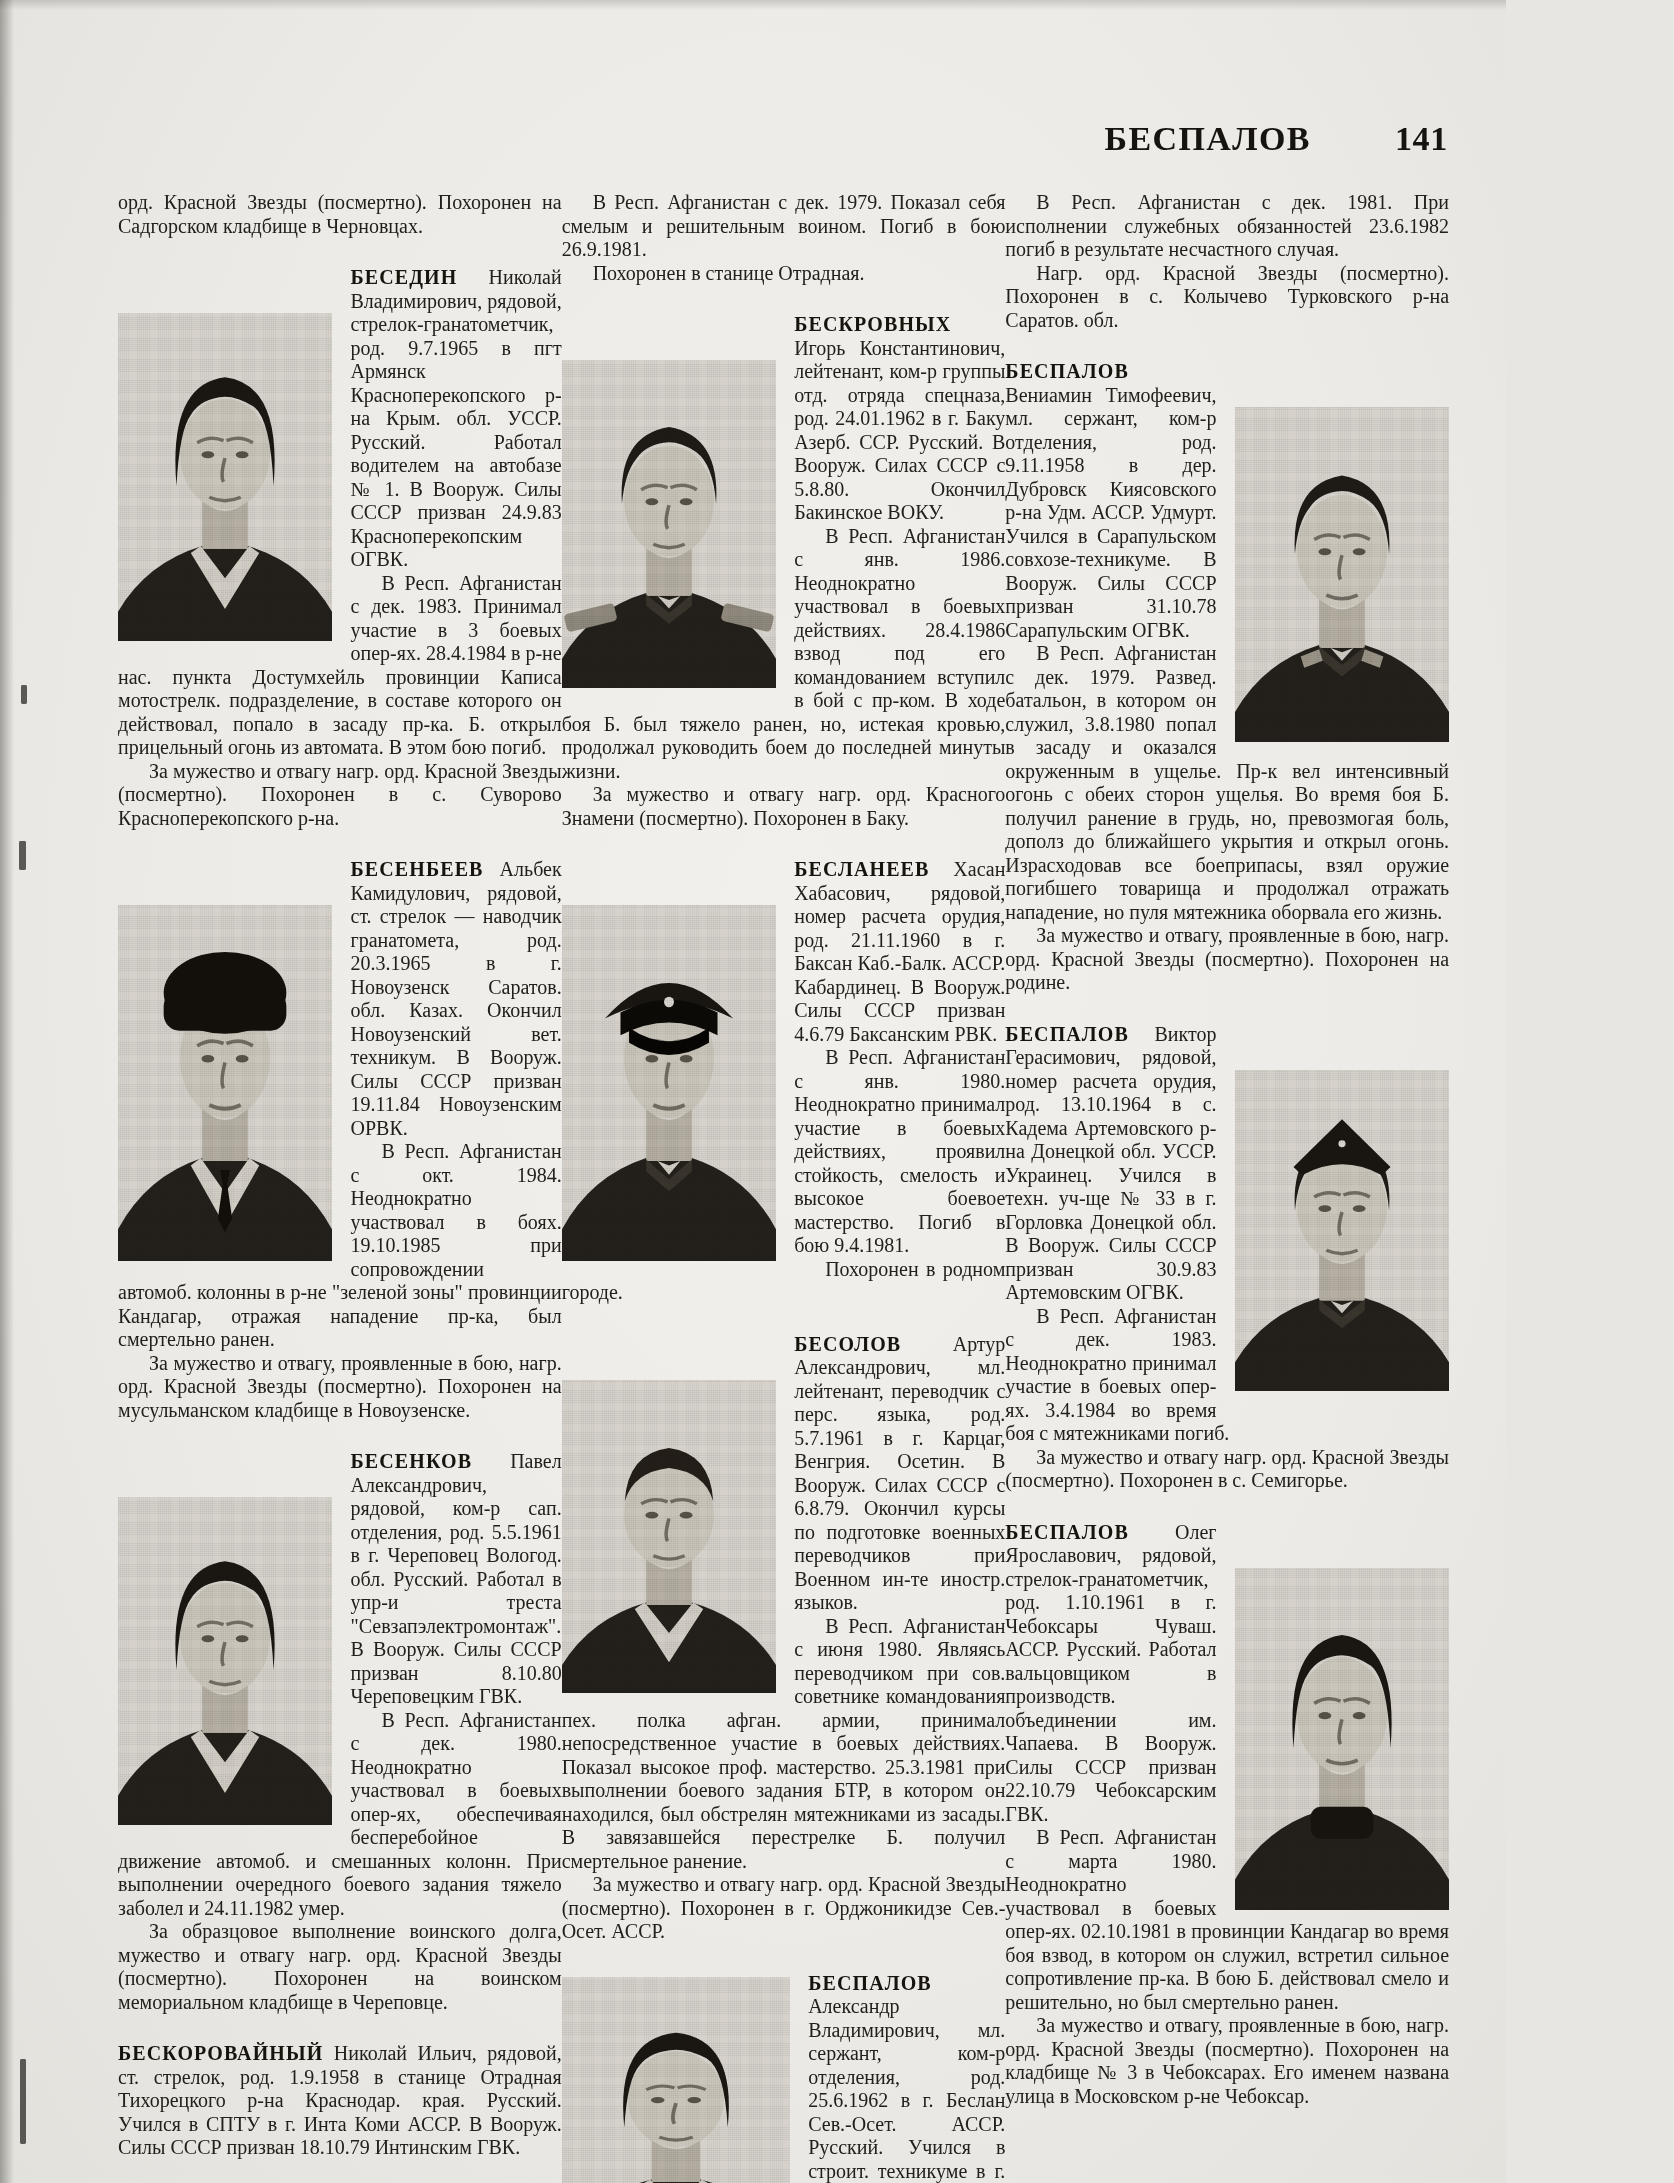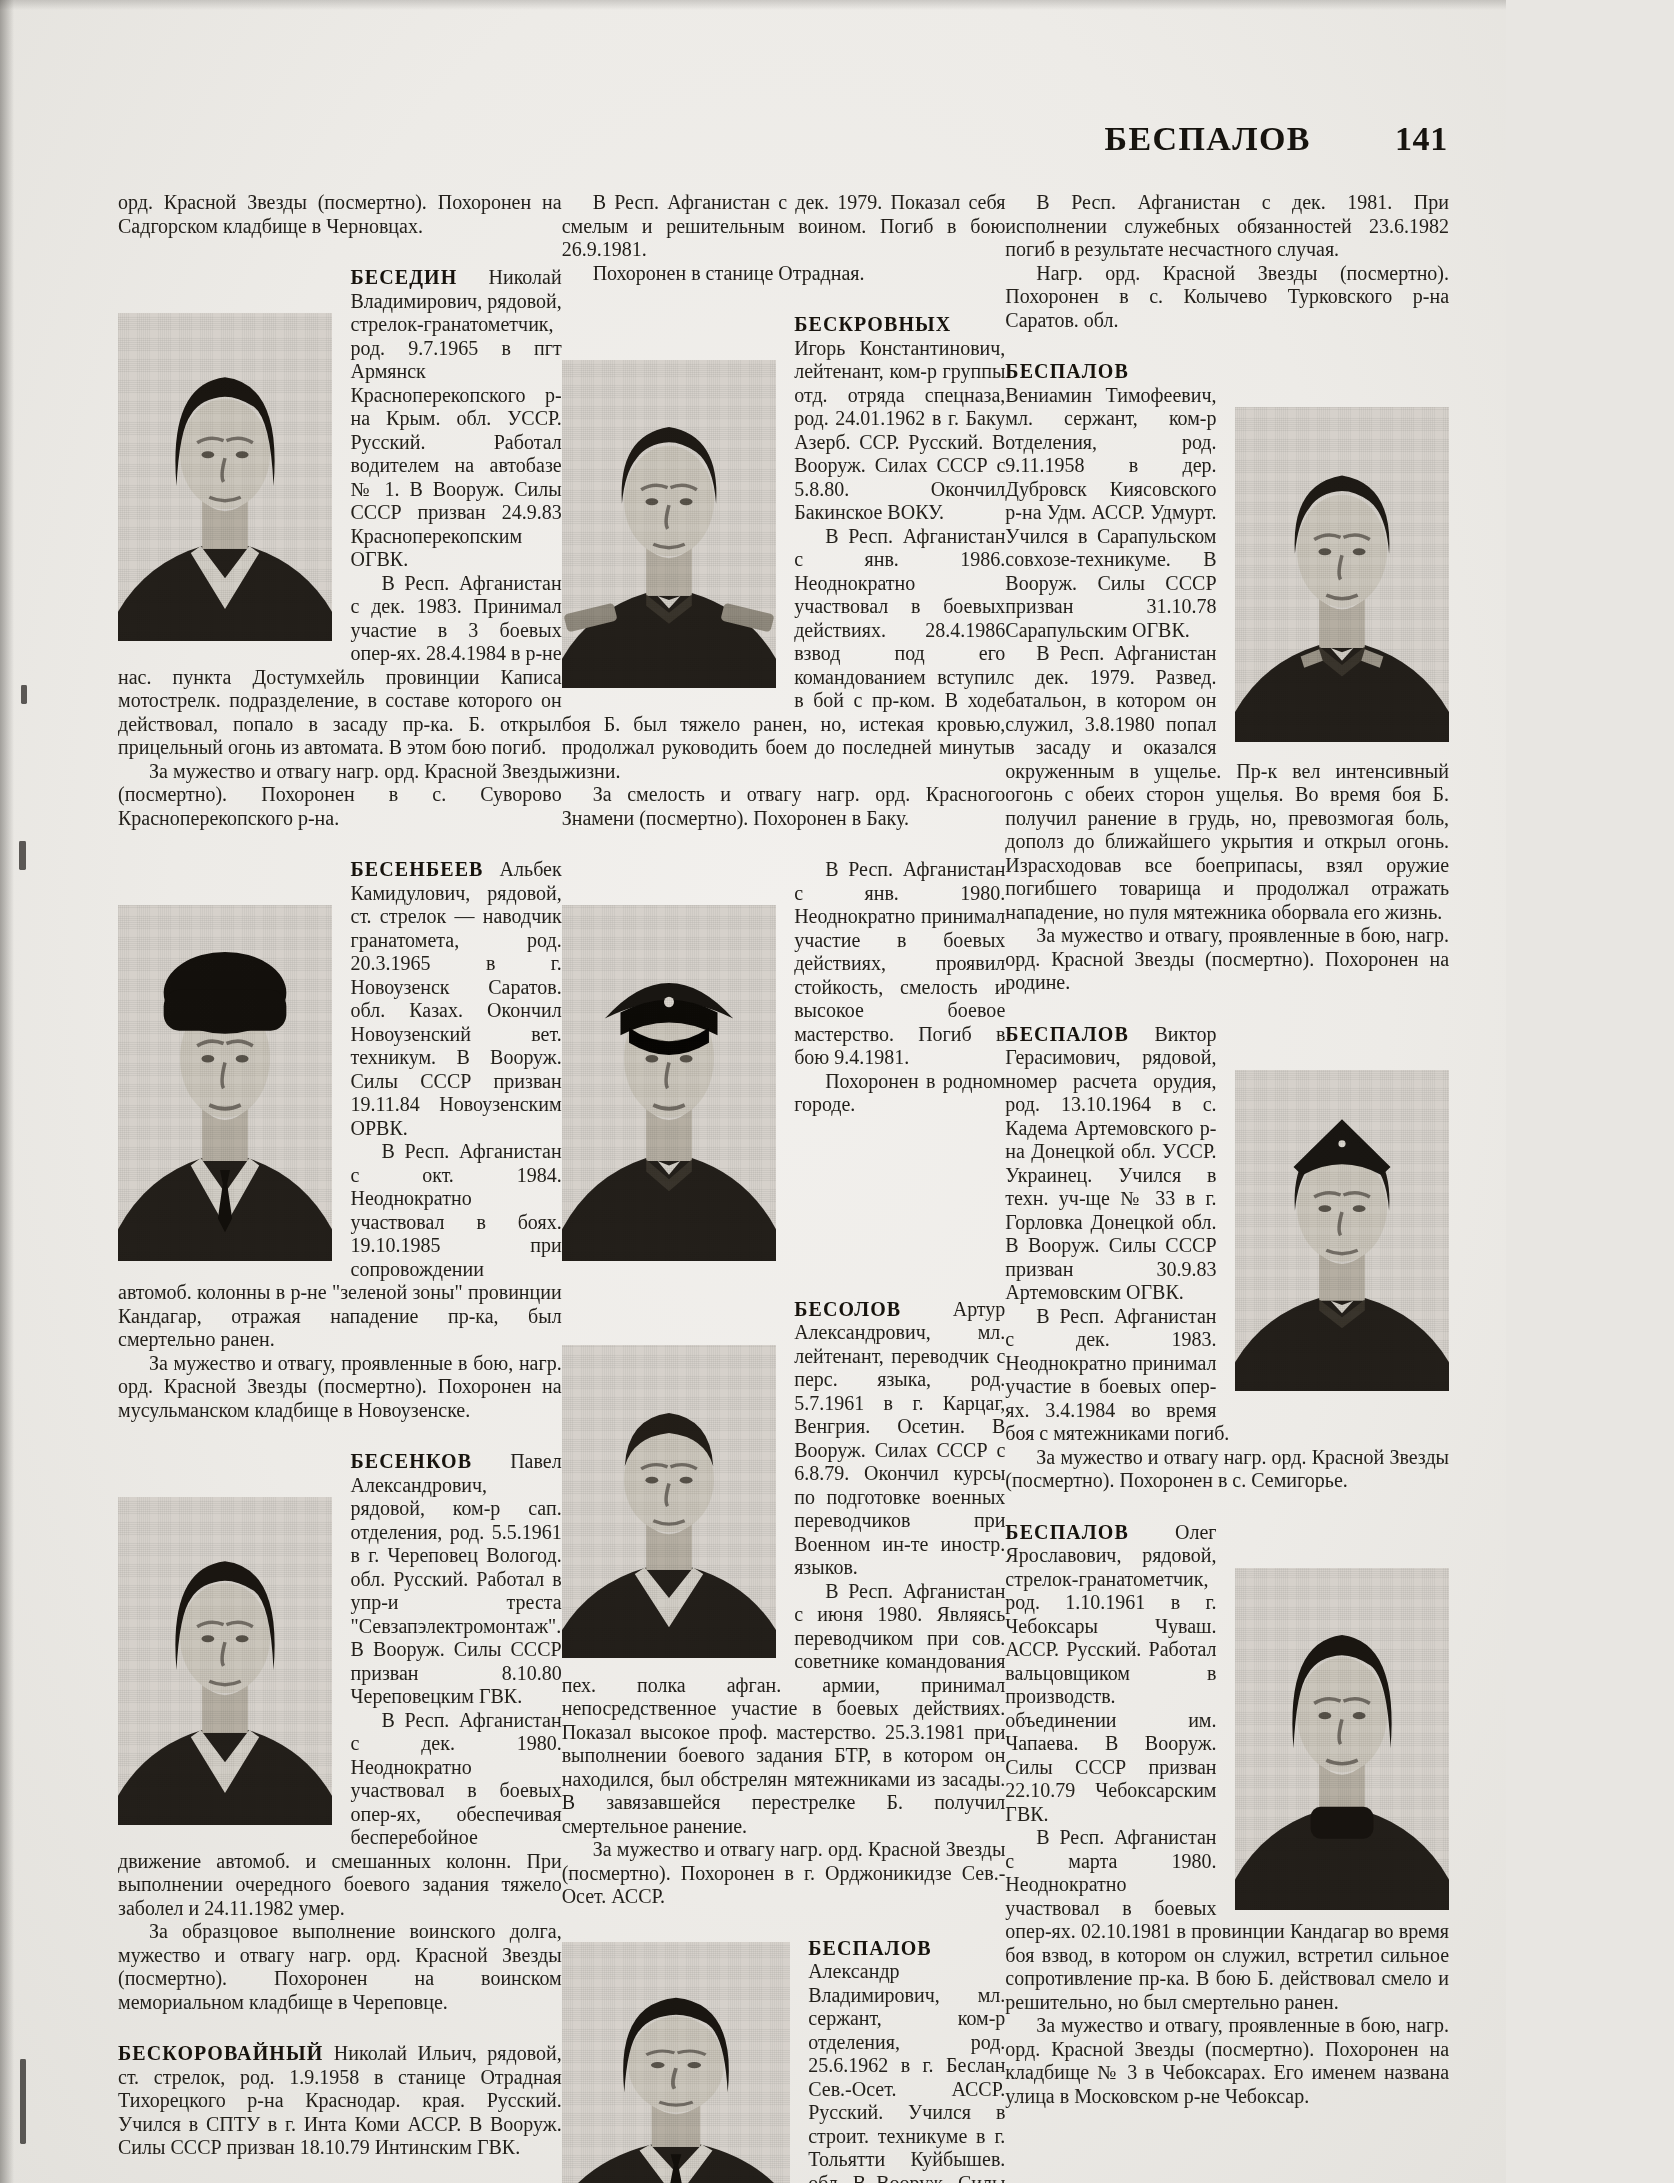--- a/index.html
+++ b/index.html
@@ -171,31 +171,32 @@
         <div class="photo left" style="width:214px;height:328px;">
           <svg viewBox="0 0 300 470" preserveAspectRatio="none">
               <use href="#ps-base"></use>
               <use href="#ps-hair-a"></use>
               <use href="#ps-collar-mil"></use>
               <use href="#ps-epaulets"></use>
             </svg>
         </div>
         <p class="tx"><b class="surname">БЕСКРОВНЫХ</b> <span>Игорь Константинович, лейтенант, ком-р группы отд. отряда спецназа, род. 24.01.1962 в г. Баку Азерб. ССР. Русский. В Вооруж. Силах СССР с 5.8.80. Окончил Бакинское ВОКУ.</span></p>
         <p class="tx ind">В Респ. Афганистан с янв. 1986. Неоднократно участвовал в боевых действиях. 28.4.1986 взвод под его командованием вступил в бой с пр-ком. В ходе боя Б. был тяжело ранен, но, истекая кровью, продолжал руководить боем до последней минуты жизни.</p>
-        <p class="tx ind">За смелость и отвагу нагр. орд. Красного Знамени (посмертно). Похоронен в Баку.</p>
+        <p class="tx ind">За мужество и отвагу нагр. орд. Красного Знамени (посмертно). Похоронен в Баку.</p>
       </section>
 
       <section class="entry">
         <div class="photo left" style="width:214px;height:356px;">
           <svg viewBox="0 0 300 470" preserveAspectRatio="none">
               <use href="#ps-base"></use>
               <use href="#ps-cap-peak"></use>
               <use href="#ps-collar-mil"></use>
             </svg>
         </div>
+        <p class="tx"><b class="surname">БЕСЛАНЕЕВ</b> <span>Хасан Хабасович, рядовой, номер расчета орудия, род. 21.11.1960 в г. Баксан Каб.-Балк. АССР. Кабардинец. В Вооруж. Силы СССР призван 4.6.79 Баксанским РВК.</span></p>
         <p class="tx ind">В Респ. Афганистан с янв. 1980. Неоднократно принимал участие в боевых действиях, проявил стойкость, смелость и высокое боевое мастерство. Погиб в бою 9.4.1981.</p>
         <p class="tx ind">Похоронен в родном городе.</p>
       </section>
 
       <section class="entry">
         <div class="photo left" style="width:214px;height:313px;">
           <svg viewBox="0 0 300 470" preserveAspectRatio="none">
               <use href="#ps-base"></use>
               <use href="#ps-hair-crew"></use>
               <use href="#ps-shirt"></use>

